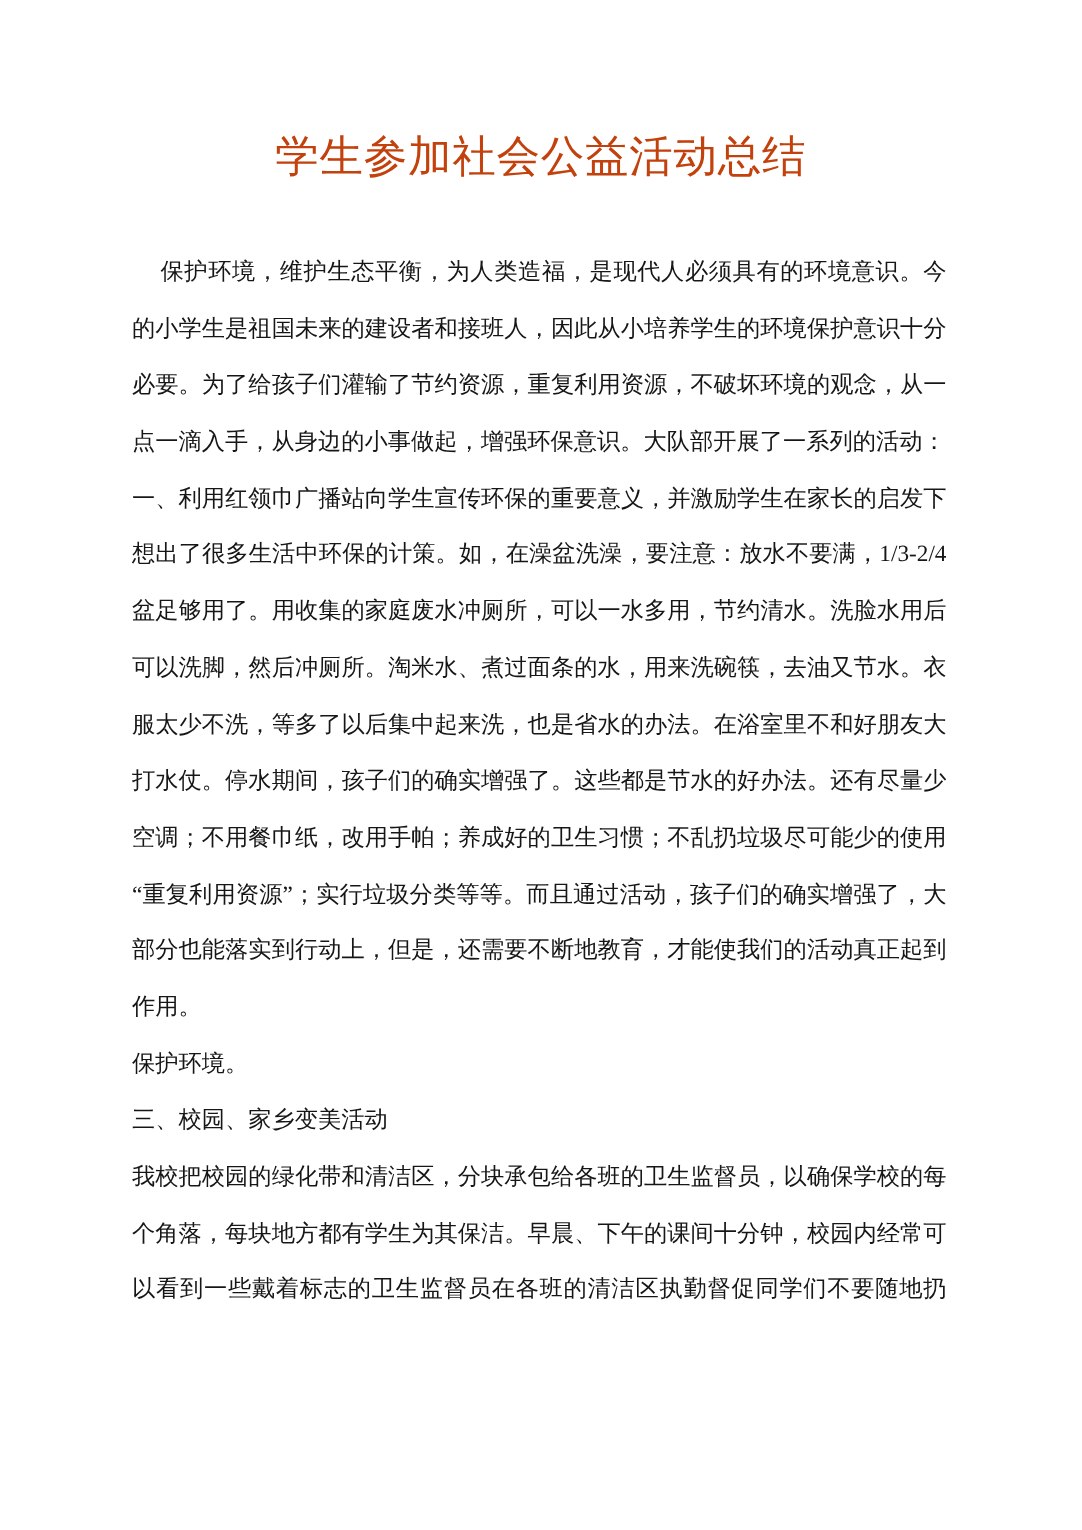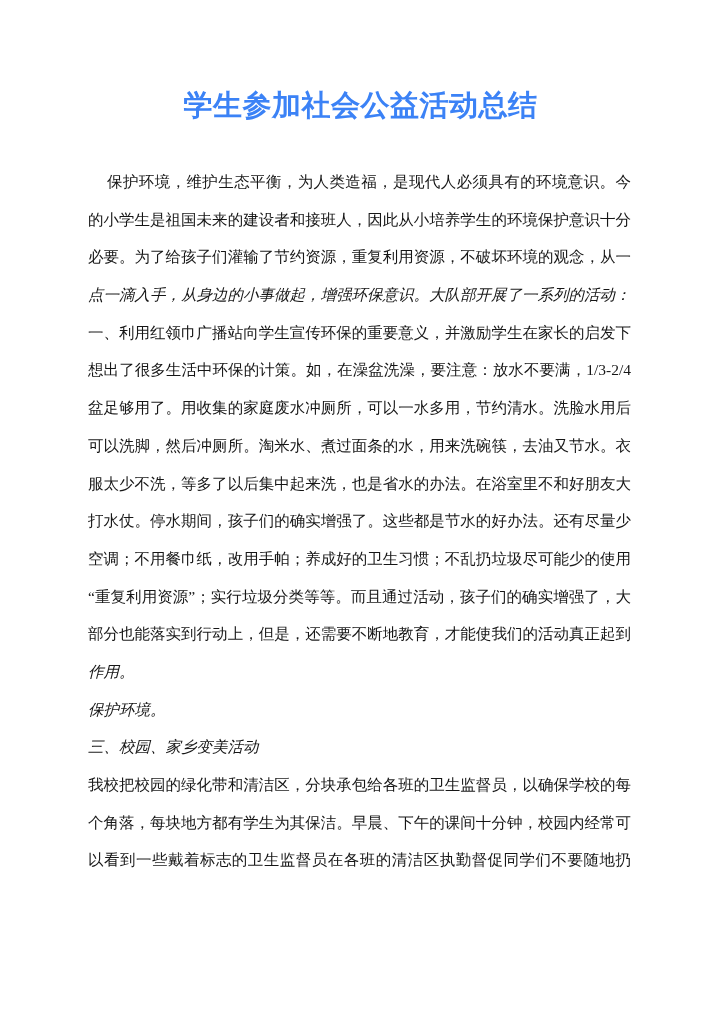--- a/index.html
+++ b/index.html
@@ -17,24 +17,24 @@
     color: #111111;
   }
   .doc-title {
     position: absolute;
     top: 87px;
     left: 0;
     width: 721px;
     margin: 0;
     text-align: center;
     font-size: 29px;
-    font-weight: 700;
+    font-weight: 400;
     line-height: 36px;
     letter-spacing: 0.5px;
-    color: #3b82f6;
+    color: #c2410c;
   }
   .body-text {
     position: absolute;
     top: 163px;
     left: 88px;
     width: 543px;
     font-size: 15.5px;
     color: #161616;
   }
   .text-line {
@@ -45,21 +45,20 @@
   }
   
   .jline {
     text-align: justify;
     text-align-last: justify;
     text-justify: inter-character;
   }
   
   .lline {
     text-align: left;
-    font-style: italic;
   }
   .first-indent {
     text-indent: 19px;
   }
 </style>
 </head>
 <body>
 
 <div class="page">
   <h1 class="doc-title">学生参加社会公益活动总结</h1>

